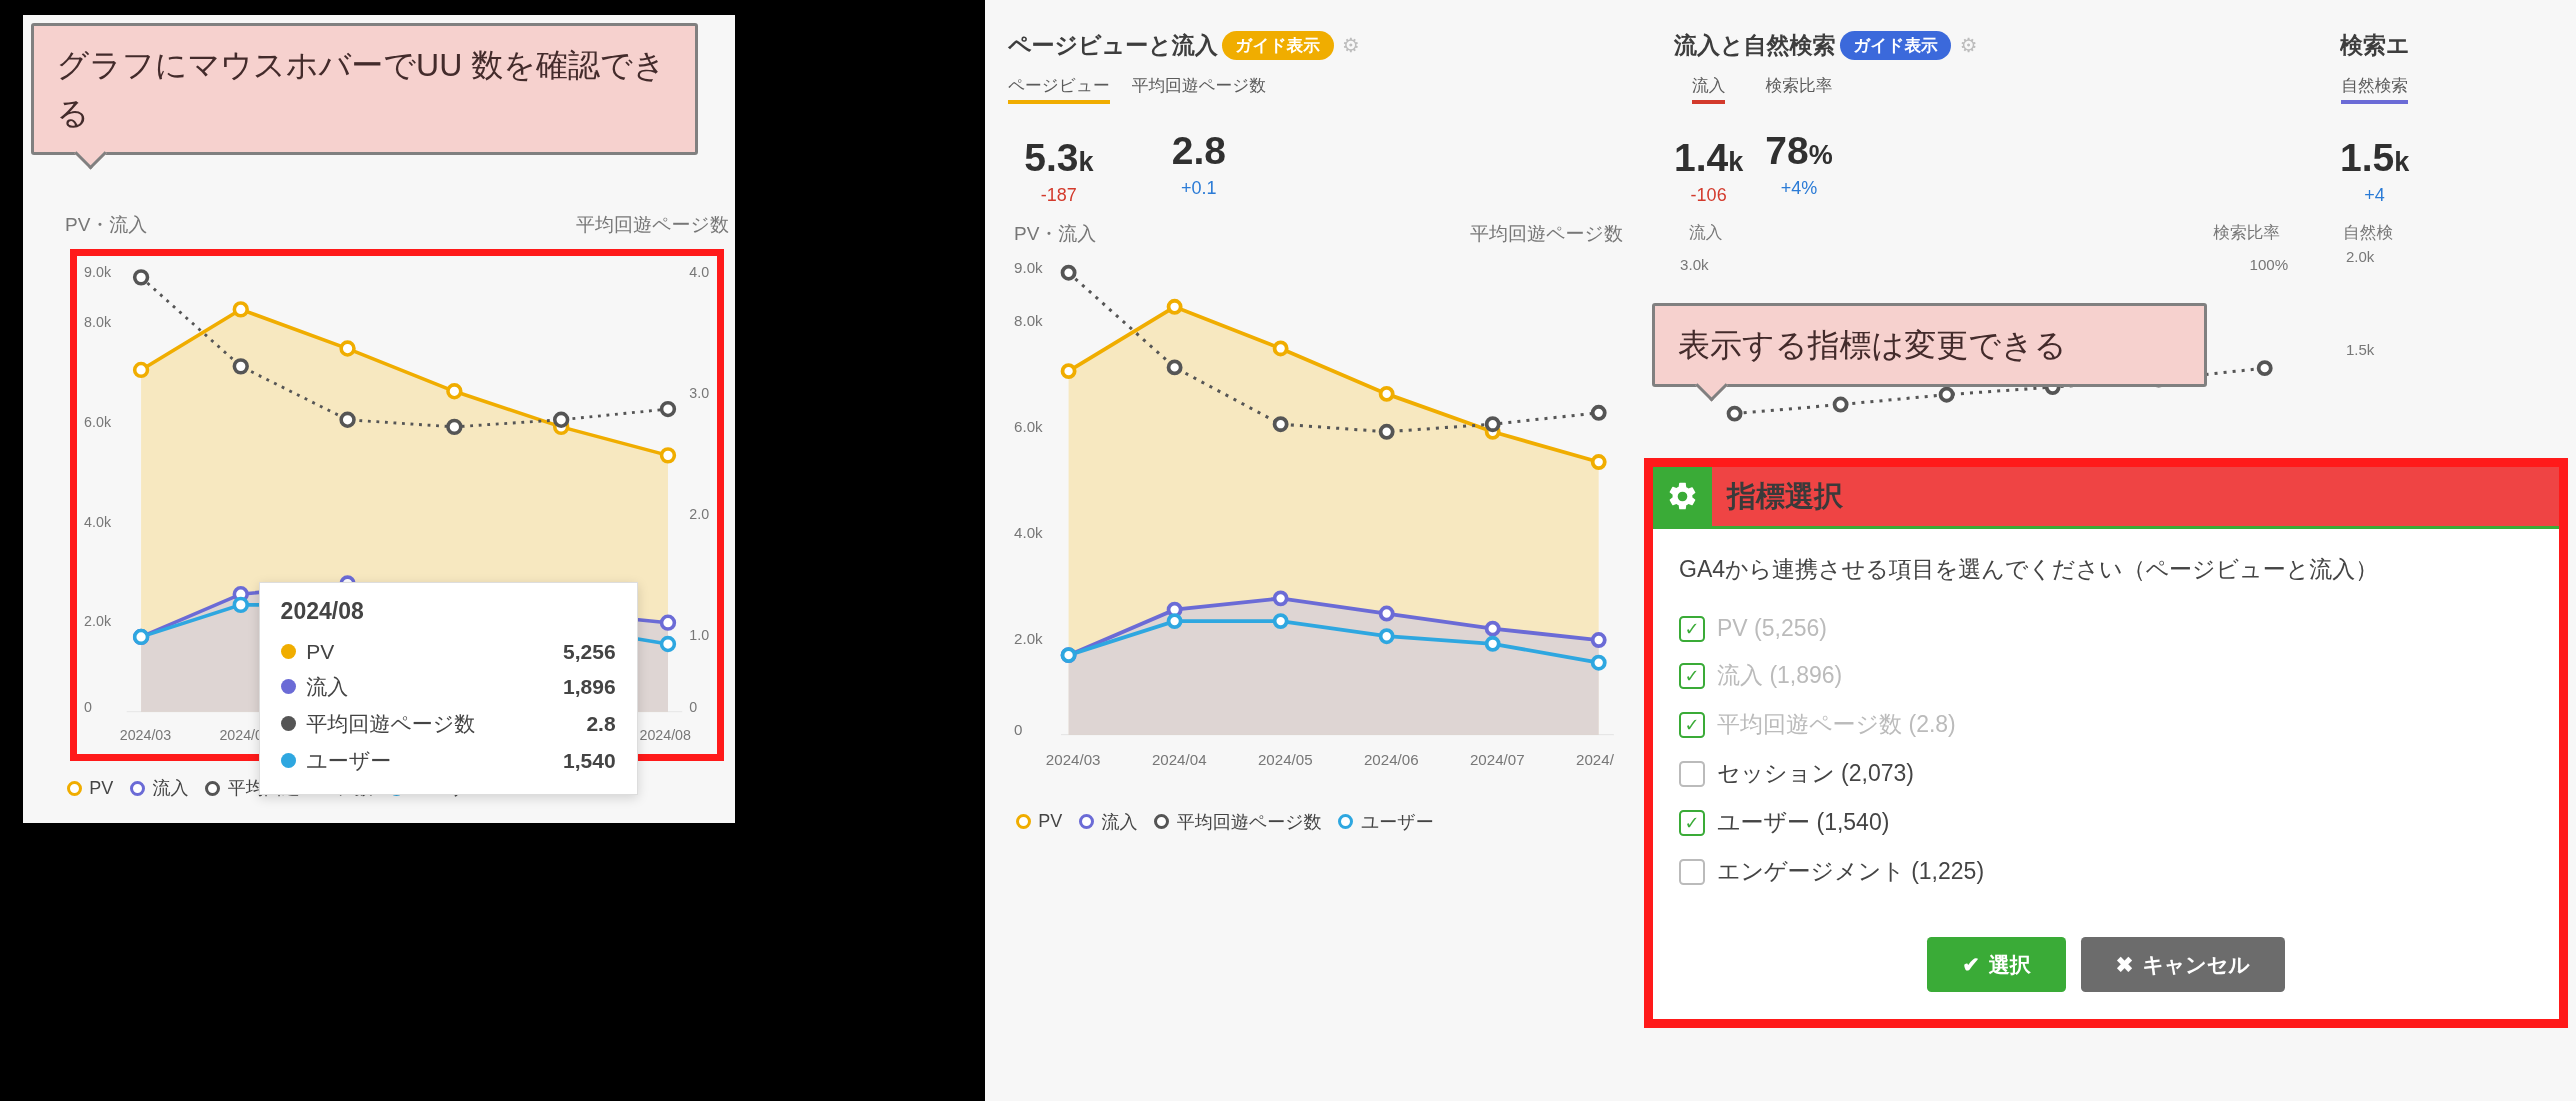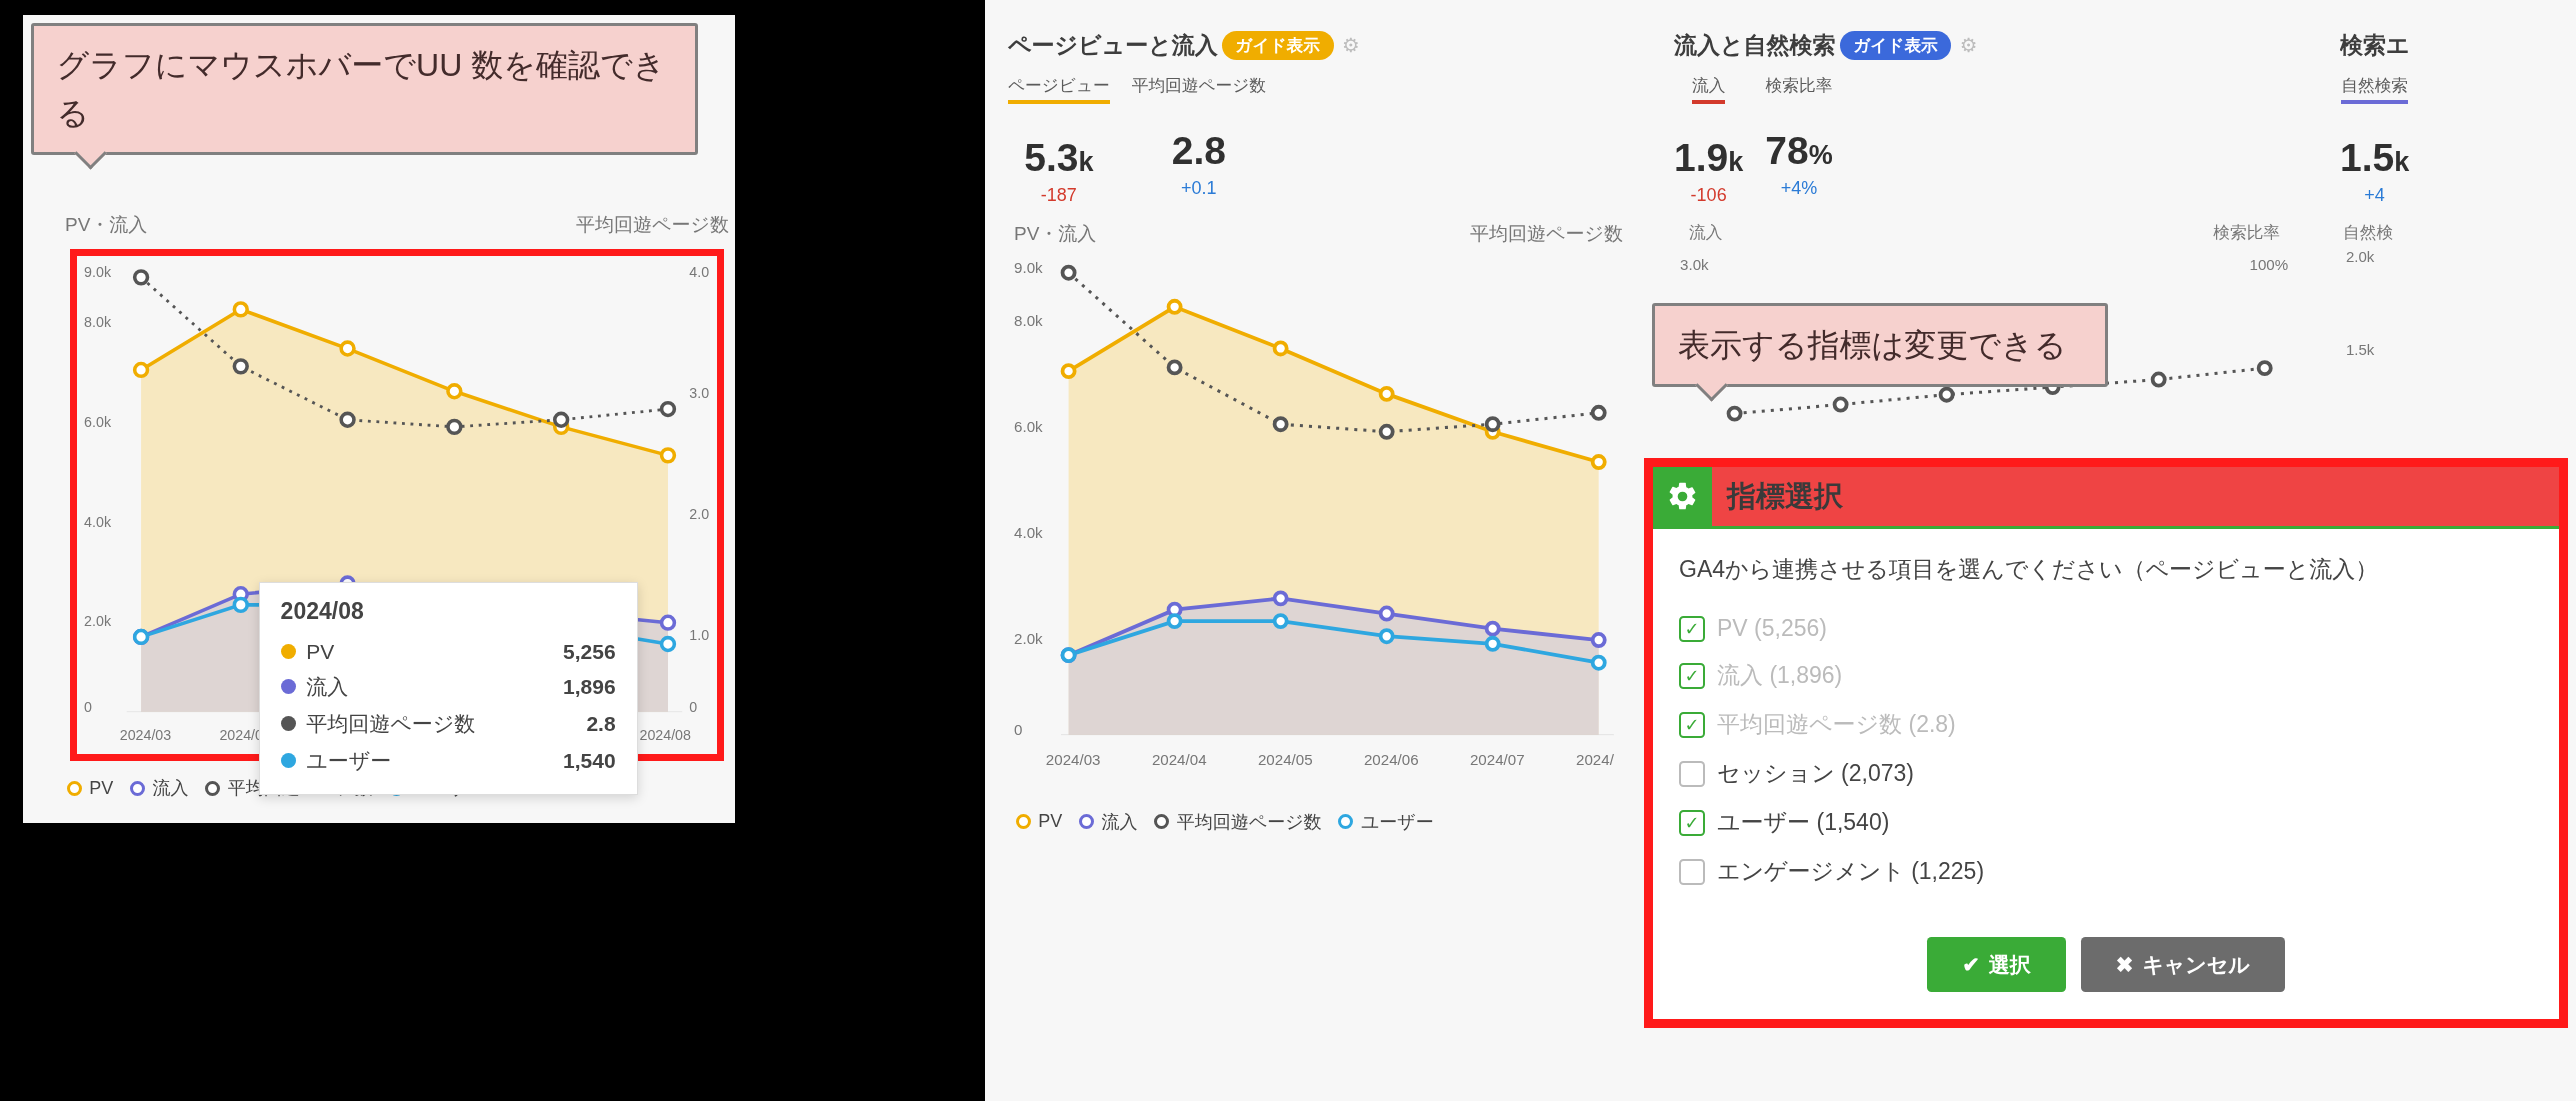--- a/index.html
+++ b/index.html
@@ -371,21 +371,21 @@
 
     <div class="card-block" style="width:621px">
       <div class="card-title-row">
         <span class="card-title">流入と自然検索</span>
         <span class="guide-badge guide-blue">ガイド表示</span>
         <span class="gear-icon">⚙</span>
       </div>
       <div class="metrics-row">
         <div class="metric">
           <div class="metric-label"><span class="underline-red">流入</span></div>
-          <div class="metric-value"><span>1.9</span><span class="unit">k</span></div>
+          <div class="metric-value"><span>1.4</span><span class="unit">k</span></div>
           <div class="metric-delta delta-neg">-106</div>
         </div>
         <div class="metric">
           <div class="metric-label">検索比率</div>
           <div class="metric-value"><span>78</span><span class="unit">%</span></div>
           <div class="metric-delta delta-pos">+4%</div>
         </div>
       </div>
       <div class="axis-head-right" style="margin-top:10.6px">
         <span>流入</span>
@@ -426,21 +426,21 @@
         </div>
       </div>
       <div class="axis-head-right" style="margin-top:10.6px; padding:0 3px">
         <span>自然検</span>
       </div>
       <div style="font-size:15px; color:#777; padding-left:6px; margin-top:4.5px">2.0k</div>
       <div style="font-size:15px; color:#777; padding-left:6px; margin-top:76px">1.5k</div>
     </div>
   </div>
 
-  <div class="callout" style="left:667px; top:303px; width:456px;">
+  <div class="callout" style="left:667px; top:303px; width:555px;">
     <span>表示する指標は変更できる</span>
   </div>
 
   <div class="modal-frame">
     <div class="modal-header">
       <div class="modal-gear-box">
         <svg viewBox="0 0 24 24">
             <path d="M19.14 12.94a7.14 7.14 0 0 0 .05-.94 7.14 7.14 0 0 0-.05-.94l2.03-1.58a.5.5 0 0 0 .12-.64l-1.92-3.32a.5.5 0 0 0-.6-.22l-2.39.96a7.03 7.03 0 0 0-1.62-.94l-.36-2.54A.5.5 0 0 0 13.9 2h-3.84a.5.5 0 0 0-.49.42l-.36 2.54c-.58.24-1.12.55-1.62.94l-2.39-.96a.5.5 0 0 0-.6.22L2.68 8.48a.5.5 0 0 0 .12.64l2.03 1.58c-.03.31-.05.63-.05.94s.02.63.05.94L2.8 14.16a.5.5 0 0 0-.12.64l1.92 3.32c.13.23.4.32.6.22l2.39-.96c.5.39 1.04.7 1.62.94l.36 2.54c.04.24.25.42.49.42h3.84c.24 0 .45-.18.49-.42l.36-2.54c.58-.24 1.12-.55 1.62-.94l2.39.96c.23.09.47 0 .6-.22l1.92-3.32a.5.5 0 0 0-.12-.64l-2.03-1.58ZM12 15.5A3.5 3.5 0 1 1 15.5 12 3.5 3.5 0 0 1 12 15.5Z"></path>
           </svg>
       </div>

